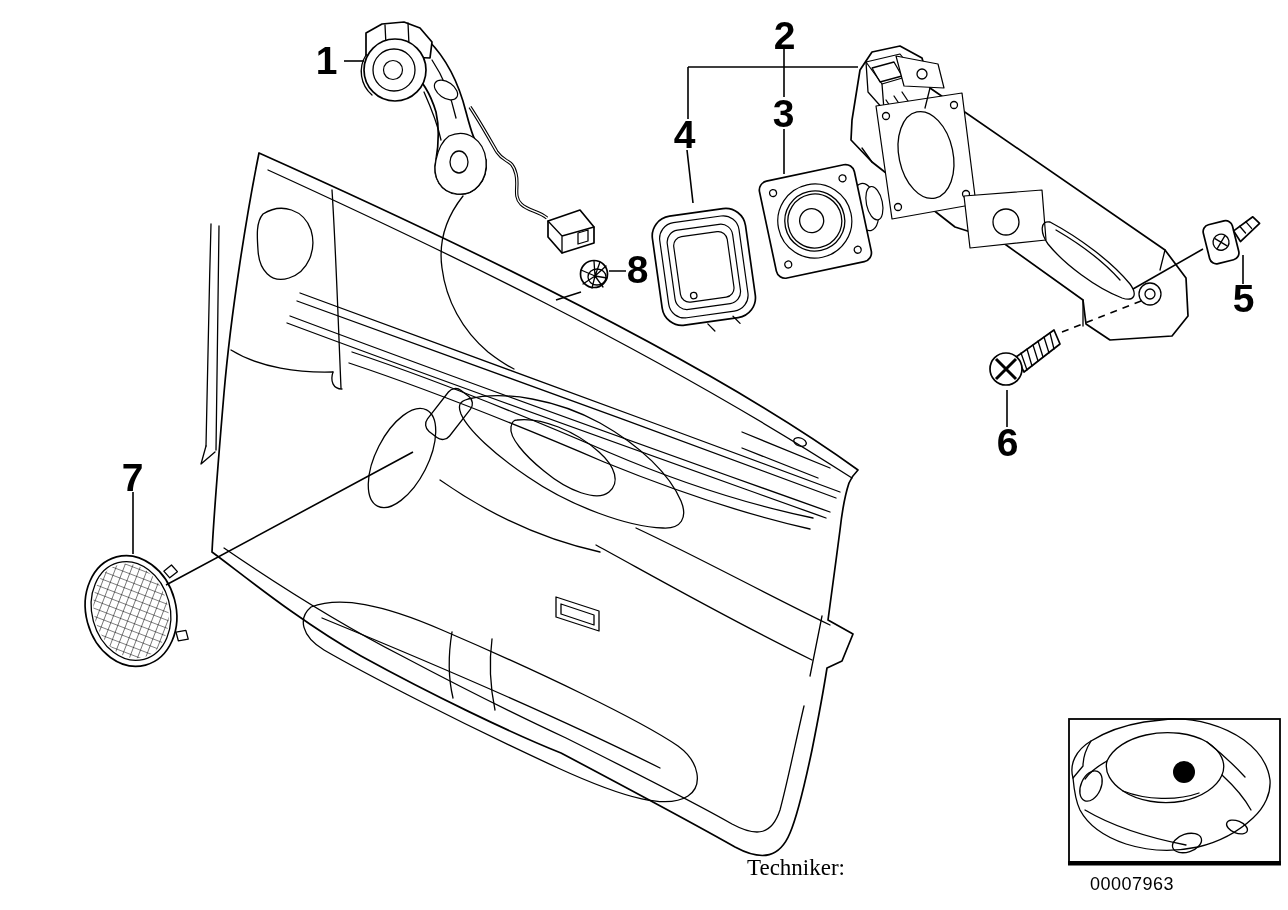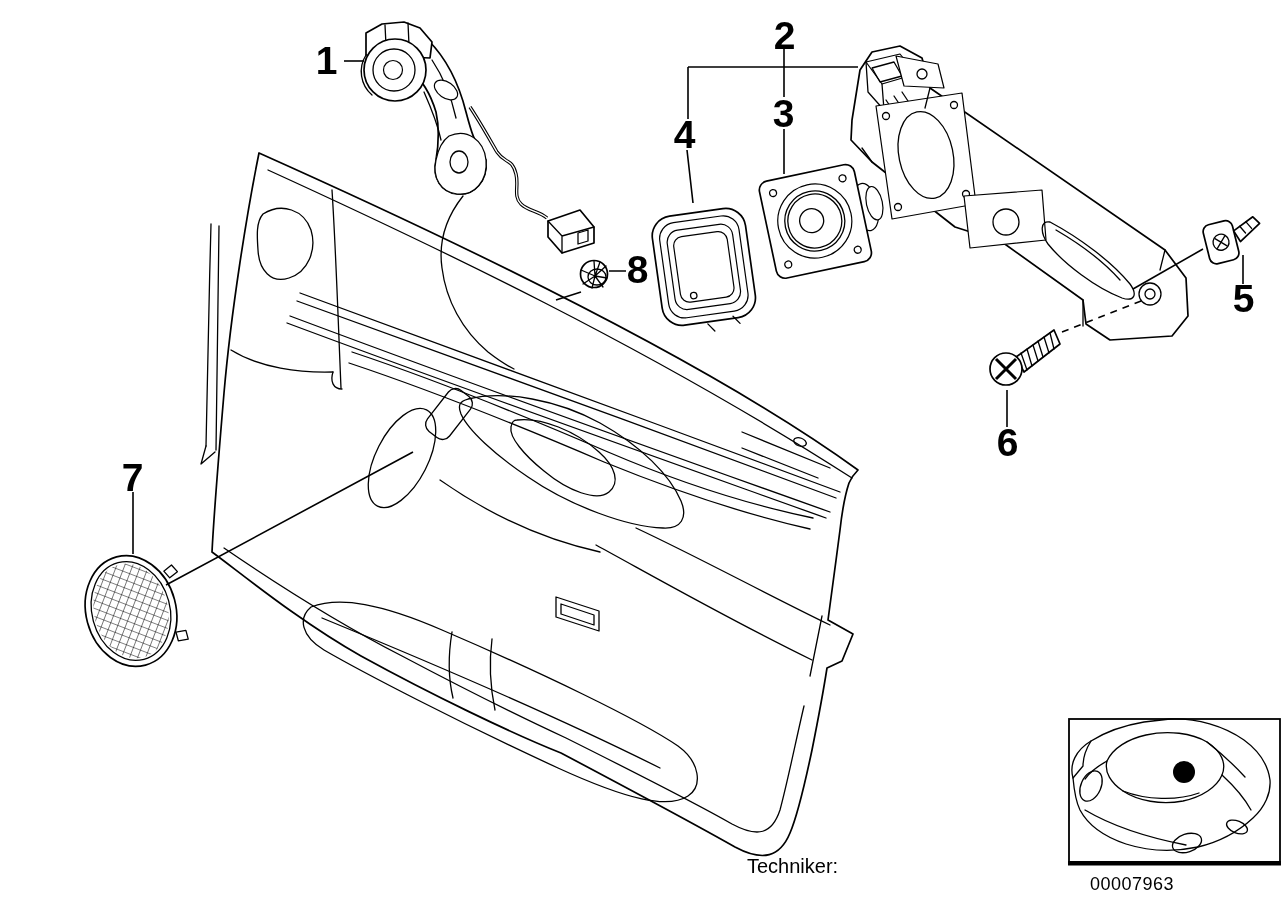--- a/index.html
+++ b/index.html
@@ -2,21 +2,21 @@
 <html><head>
 <meta charset="utf-8">
 <style>
   html,body{margin:0;padding:0;background:#fff;}
   .stage{position:relative;width:1288px;height:910px;background:#fff;overflow:hidden;
          font-family:"Liberation Sans",sans-serif;}
   .stage svg{position:absolute;left:0;top:0;}
   .callout{position:absolute;transform:translate(-50%,-50%);font-weight:700;font-size:39px;
            color:#000;line-height:1;letter-spacing:-1px;cursor:default;user-select:none;}
   .caption{position:absolute;color:#000;}
-  .tech{font-size:20px;}
+  .tech{font-size:23px;font-family:Liberation Serif, serif;}
   .diagnum{font-size:18px;letter-spacing:.5px;}
   .ln{fill:none;stroke:#000;stroke-width:1.3;stroke-linecap:round;stroke-linejoin:round;}
   .ln2{fill:none;stroke:#000;stroke-width:1.7;stroke-linecap:round;stroke-linejoin:round;}
   .white{fill:#fff;stroke:#000;stroke-width:1.7;stroke-linejoin:round;}
   .whitethin{fill:#fff;stroke:#000;stroke-width:1.2;stroke-linejoin:round;}
   .leader{fill:none;stroke:#000;stroke-width:1.6;}
 </style>
 </head>
 <body>
 

